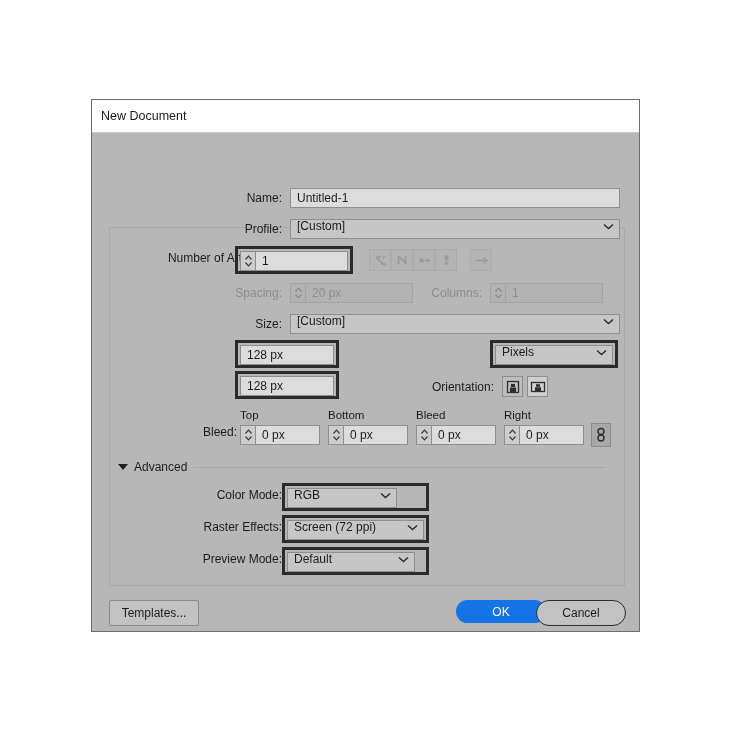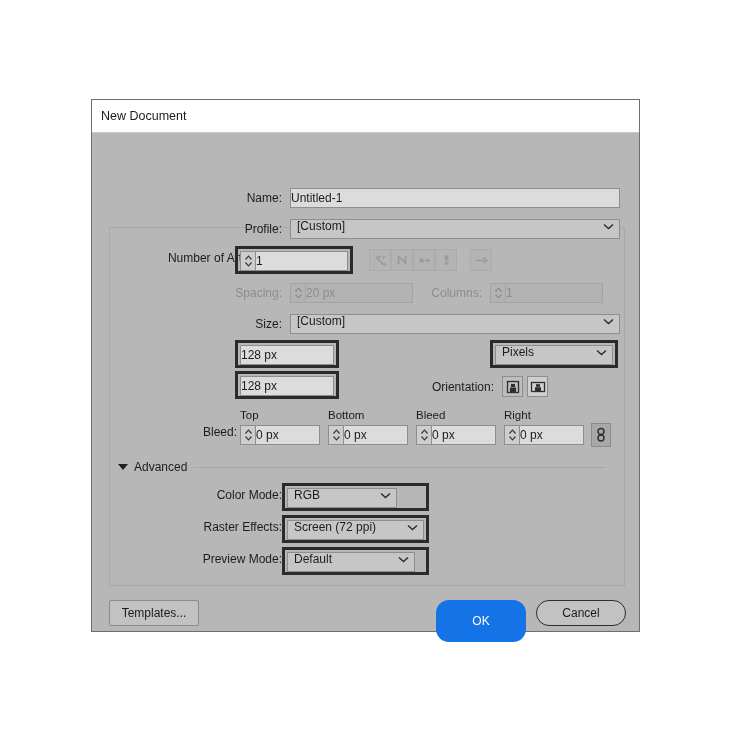--- a/index.html
+++ b/index.html
@@ -51,20 +51,21 @@
     pointer-events: none;
   }
 
   
   .txt {
     background: #dcdcdc;
     border: 1px solid #8e8e8e;
     box-sizing: border-box;
     font-size: 12px; color: #1c1c1c;
     display: flex; align-items: center;
+    padding-left: 6px;
     height: 20px;
   }
   .txt.disabled { background: #b3b3b3; border-color: #a3a3a3; color:#8d8d8d; }
 
   
   .combo {
     background: #c6c6c6;
     border: 1px solid #8e8e8e;
     box-sizing: border-box;
     height: 20px;
@@ -127,22 +128,22 @@
   
   .btn-templates {
     position:absolute; left:17px; top:467px;
     width:90px; height:26px;
     background:#c2c2c2; border:1px solid #8b8b8b; border-radius:2px;
     box-sizing:border-box;
     display:flex; align-items:center; justify-content:center;
     font-size:12px; color:#1c1c1c;
   }
   .btn-ok {
-    position:absolute; left:344px; top:467px;
-    width:90px; height:42px;
+    position:absolute; left:364px; top:467px;
+    width:90px; height:23px;
     background:#1473e6; border:none; border-radius:13px;
     display:flex; align-items:center; justify-content:center;
     font-size:12px; color:#ffffff;
   }
   .btn-cancel {
     position:absolute; left:444px; top:467px;
     width:90px; height:26px;
     background:#c2c2c2; border:1px solid #2e2e2e; border-radius:13px;
     box-sizing:border-box;
     display:flex; align-items:center; justify-content:center;

